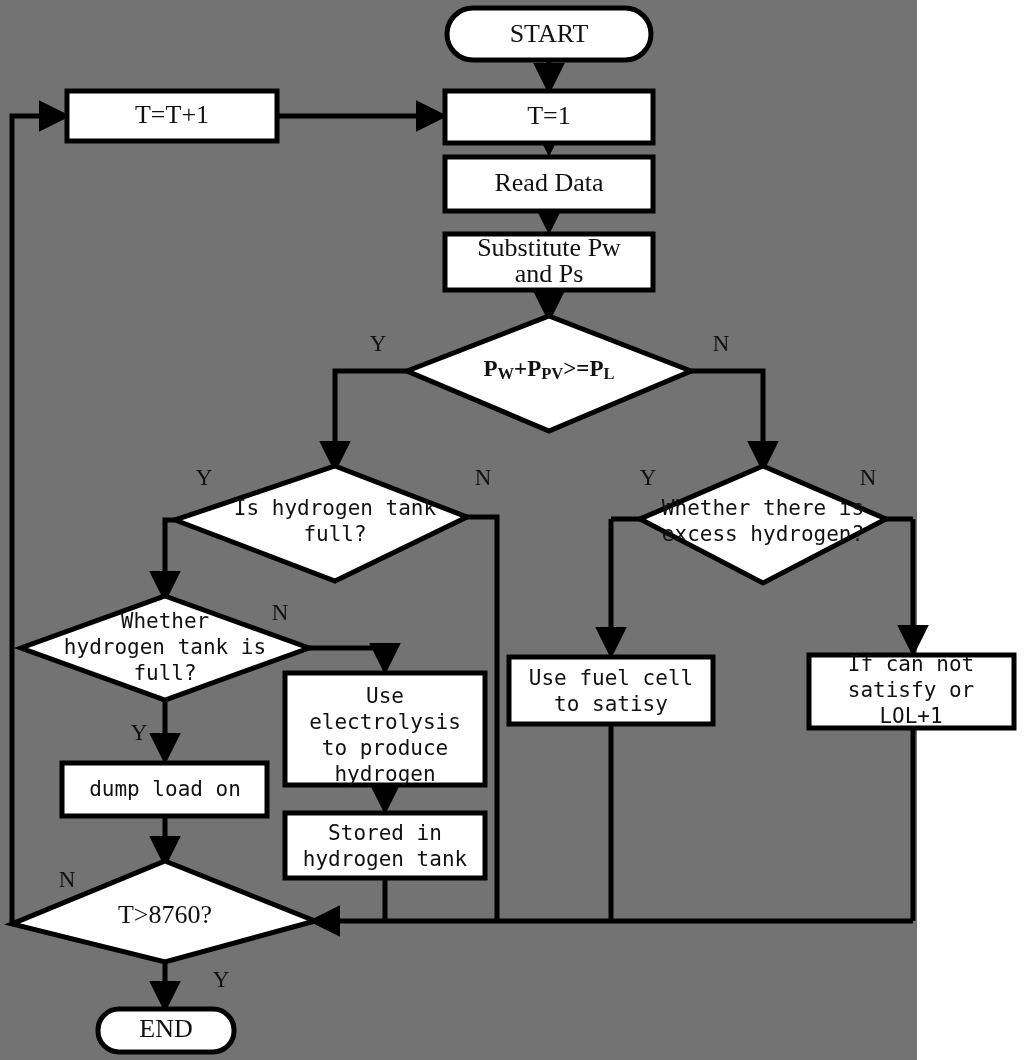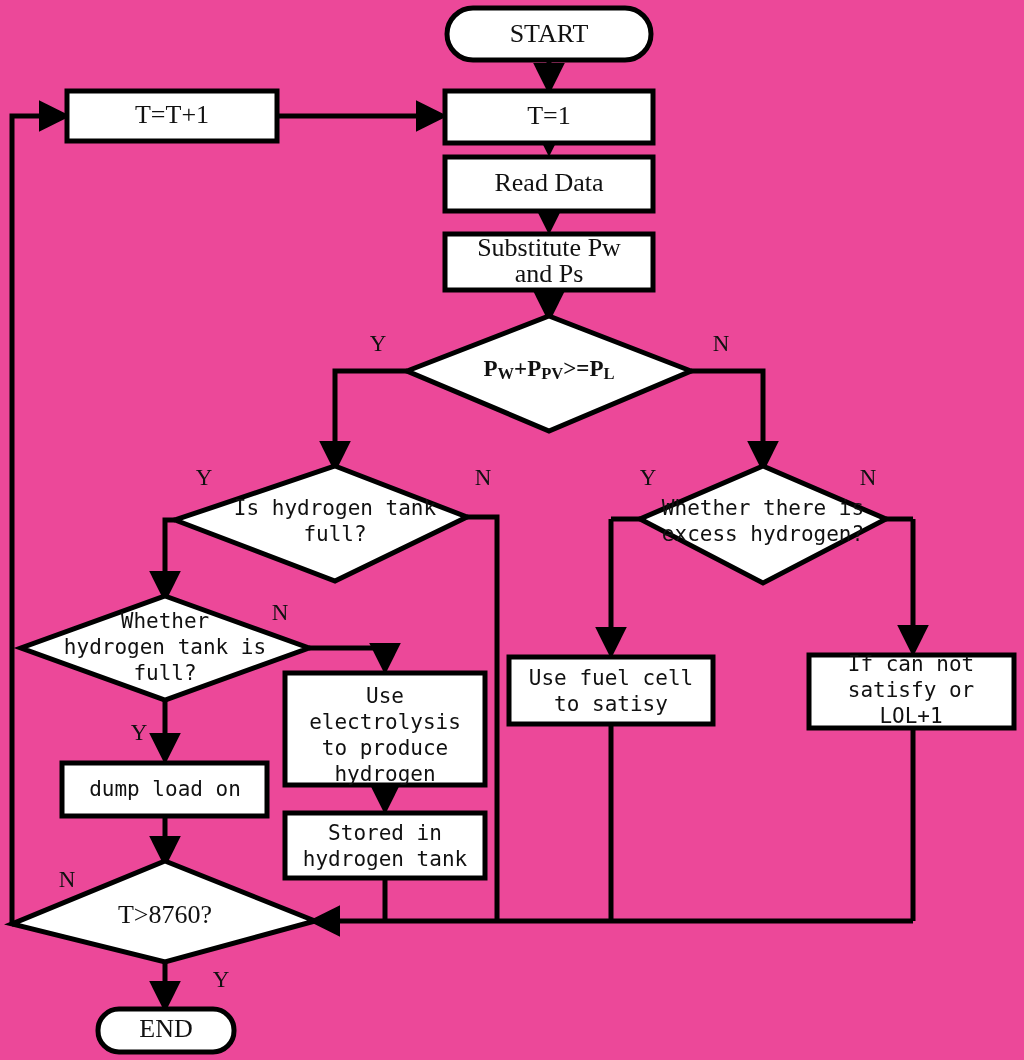--- a/index.html
+++ b/index.html
@@ -2,23 +2,23 @@
 <html><head>
 <meta charset="utf-8">
 <style>
   html, body {
     margin: 0;
     padding: 0;
     background: #ffffff;
   }
   #flowchart-root {
     position: relative;
-    width: 1024px;
+    width: 917px;
     height: 1060px;
-    background: #ec4899;
+    background: #737373;
     font-family: "Liberation Serif", serif;
   }
   svg#flow-svg {
     display: block;
     width: 1024px;
     height: 1060px;
   }
   .shape-outline {
     fill: #ffffff;
     stroke: #000000;

